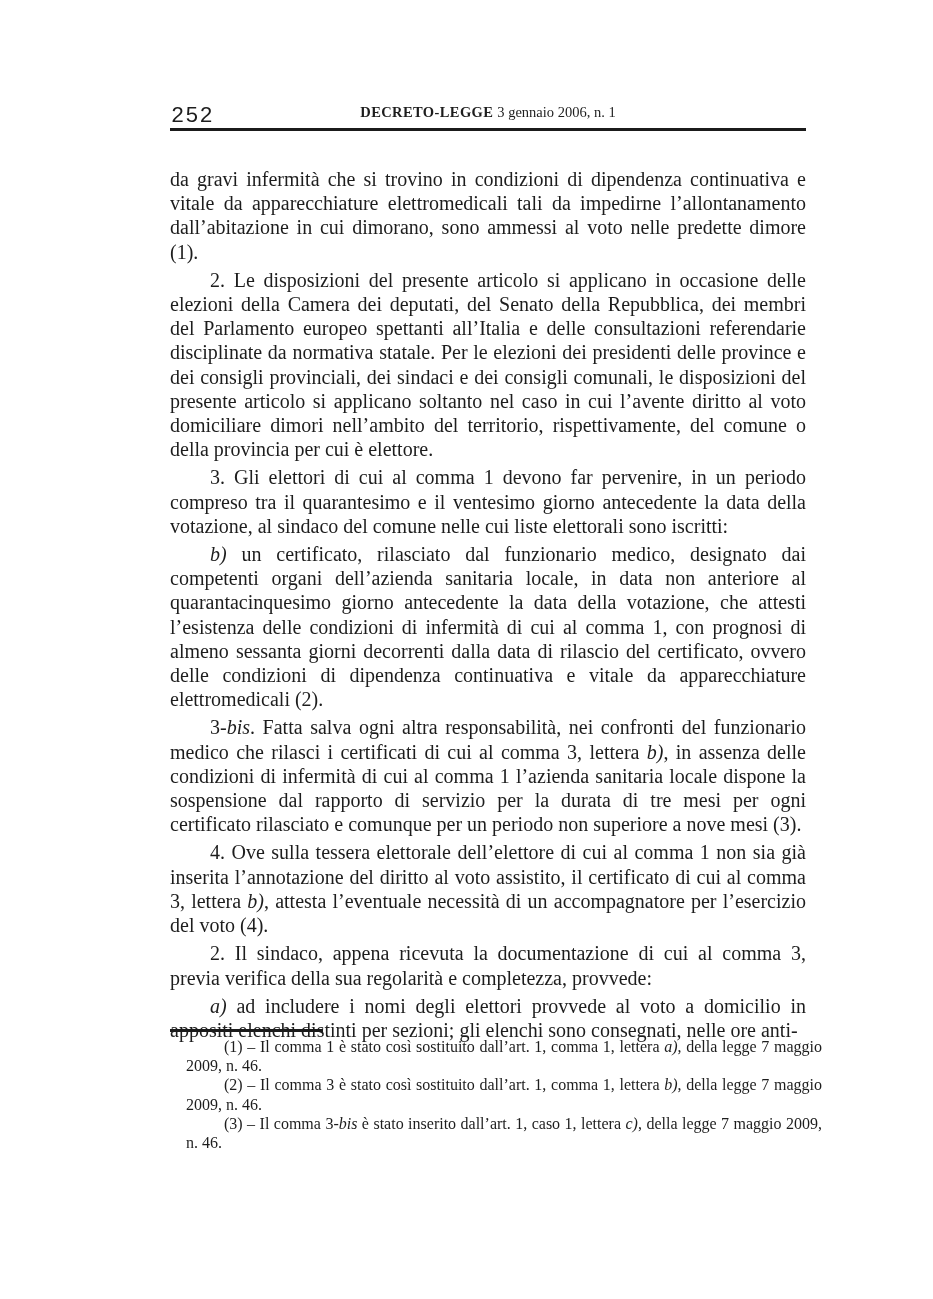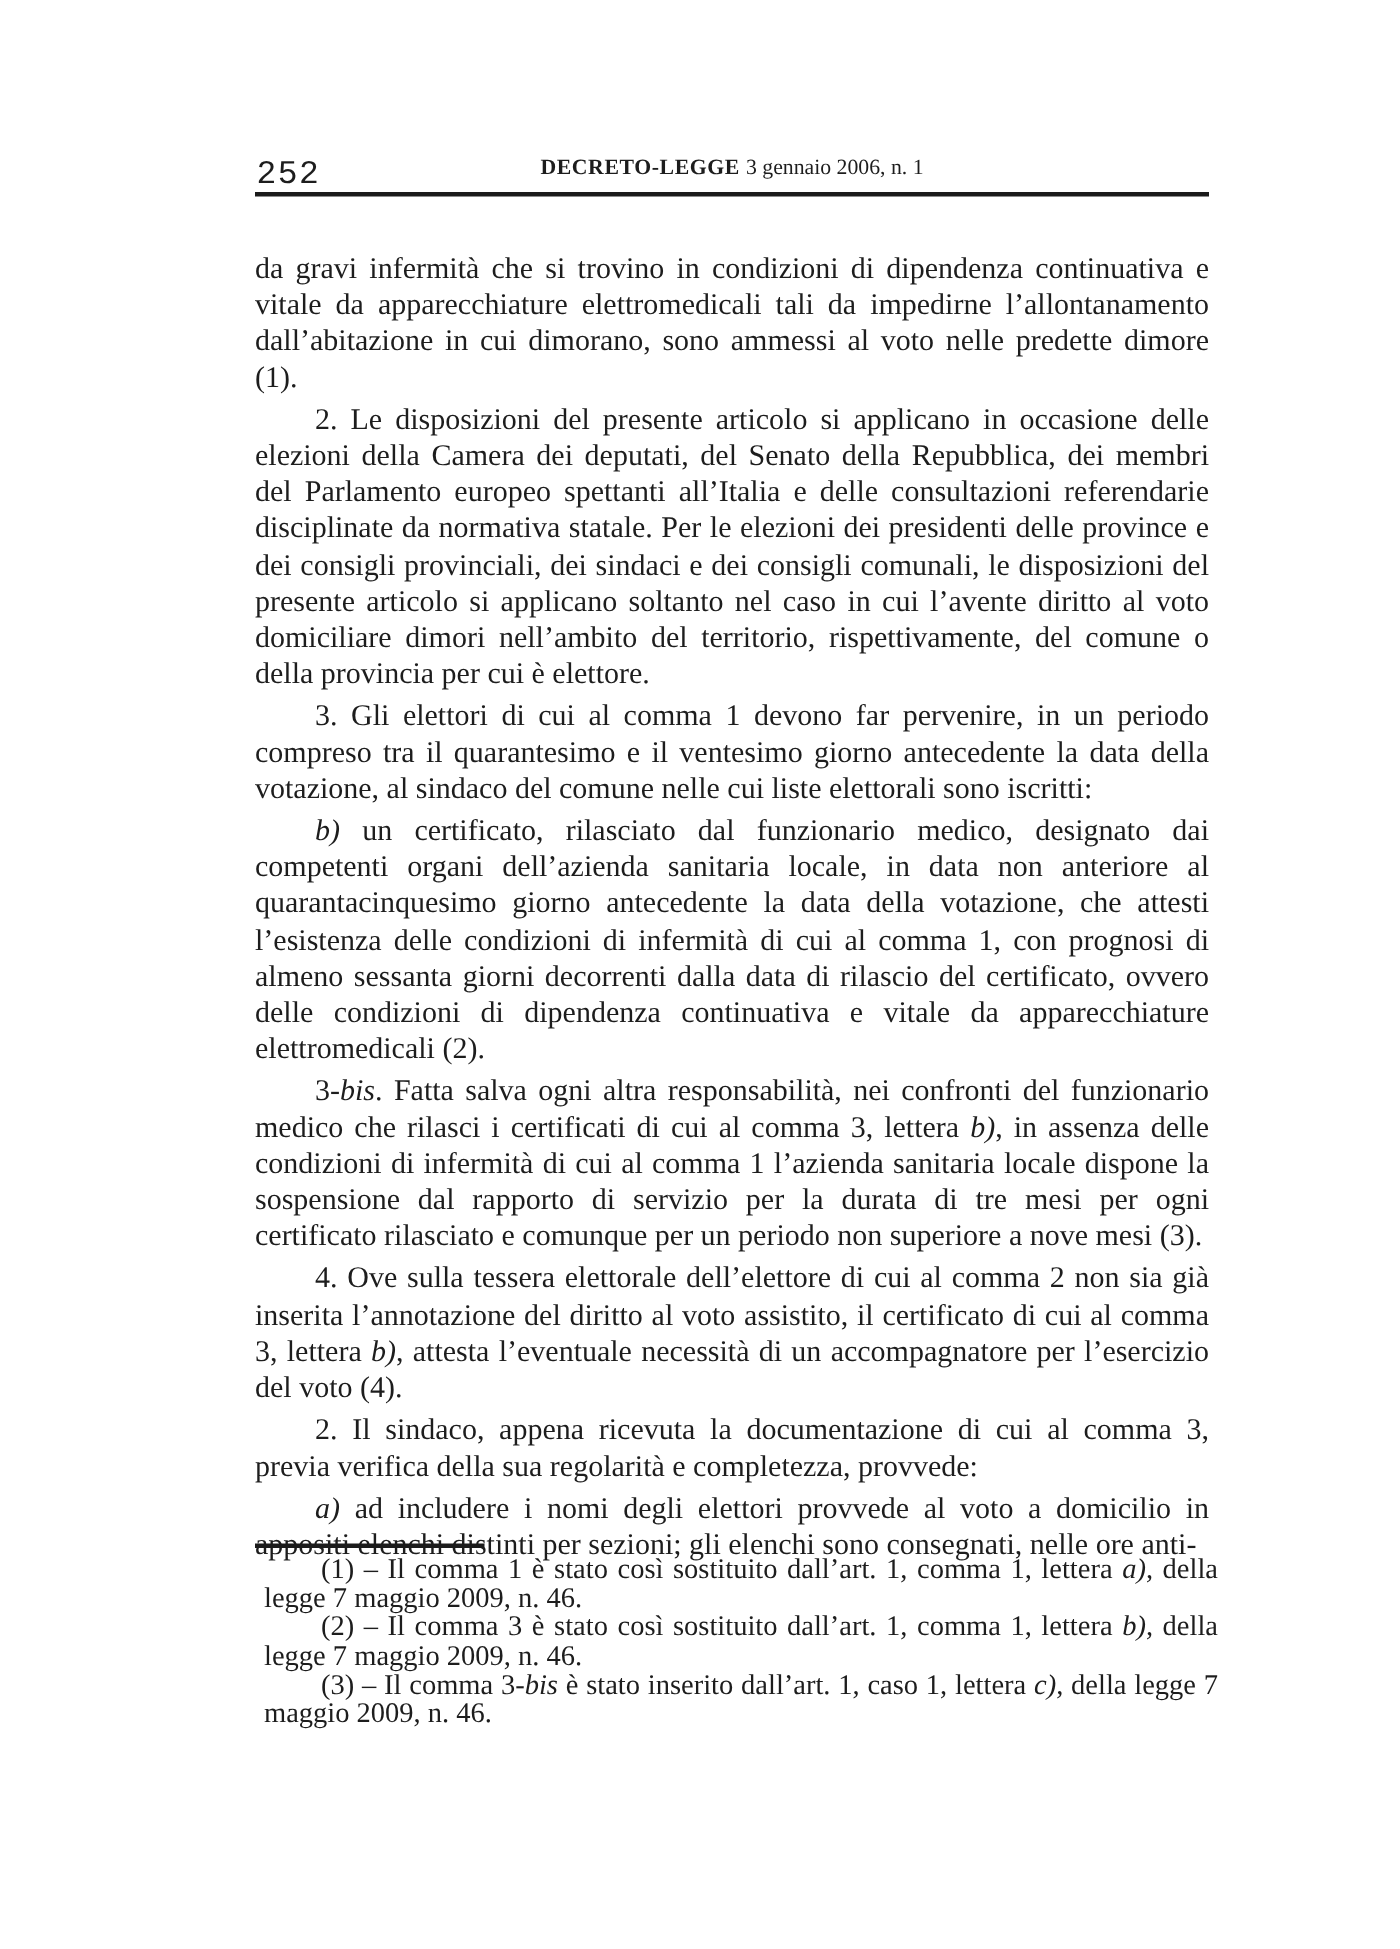--- a/index.html
+++ b/index.html
@@ -30,42 +30,42 @@
   }
   .para { text-indent: 40px; }
   .para.noindent { text-indent: 0; }
   .para + .para { margin-top: 4px; }
   .it { font-style: italic; }
   .fn-rule {
     position: absolute; top: 1029px; left: 170px; width: 153px;
     border-top: 3px solid #1b1b1b;
   }
   .footnotes {
-    position: absolute; top: 1037px; left: 176px; width: 636px;
-    text-align: justify; font-size: 19px; line-height: 19.2px;
+    position: absolute; top: 1037px; left: 186px; width: 636px;
+    text-align: justify; font-size: 16px; line-height: 19.2px;
   }
   .fn { text-indent: 38px; }
 </style>
 </head>
 <body>
 
 <div>
 
   <div class="header">
     <span class="pagenum">252</span>
     <span class="htitle"><span class="hbold">DECRETO-LEGGE</span><span class="hrest">3 gennaio 2006, n. 1</span></span>
   </div>
 
   <div class="body-text">
     <p class="para noindent"><span>da gravi infermità che si trovino in condizioni di dipendenza continuativa e vitale da apparecchiature elettromedicali tali da impedirne l’allontanamento dall’abitazione in cui dimorano, sono ammessi al voto nelle predette dimore (1).</span></p>
     <p class="para"><span>2. Le disposizioni del presente articolo si applicano in occasione delle elezioni della Camera dei deputati, del Senato della Repubblica, dei membri del Parlamento europeo spettanti all’Italia e delle consultazioni referendarie disciplinate da normativa statale. Per le elezioni dei presidenti delle province e dei consigli provinciali, dei sindaci e dei consigli comunali, le disposizioni del presente articolo si applicano soltanto nel caso in cui l’avente diritto al voto domiciliare dimori nell’ambito del territorio, rispettivamente, del comune o della provincia per cui è elettore.</span></p>
     <p class="para"><span>3. Gli elettori di cui al comma 1 devono far pervenire, in un periodo compreso tra il quarantesimo e il ventesimo giorno antecedente la data della votazione, al sindaco del comune nelle cui liste elettorali sono iscritti:</span></p>
     <p class="para"><span class="it">b)</span><span> un certificato, rilasciato dal funzionario medico, designato dai competenti organi dell’azienda sanitaria locale, in data non anteriore al quarantacinquesimo giorno antecedente la data della votazione, che attesti l’esistenza delle condizioni di infermità di cui al comma 1, con prognosi di almeno sessanta giorni decorrenti dalla data di rilascio del certificato, ovvero delle condizioni di dipendenza continuativa e vitale da apparecchiature elettromedicali (2).</span></p>
     <p class="para"><span>3-</span><span class="it">bis</span><span>. Fatta salva ogni altra responsabilità, nei confronti del funzionario medico che rilasci i certificati di cui al comma 3, lettera </span><span class="it">b)</span><span>, in assenza delle condizioni di infermità di cui al comma 1 l’azienda sanitaria locale dispone la sospensione dal rapporto di servizio per la durata di tre mesi per ogni certificato rilasciato e comunque per un periodo non superiore a nove mesi (3).</span></p>
-    <p class="para"><span>4. Ove sulla tessera elettorale dell’elettore di cui al comma 2 non sia già inserita l’annotazione del diritto al voto assistito, il certificato di cui al comma 3, lettera </span><span class="it">b)</span><span>, attesta l’eventuale necessità di un accompagnatore per l’esercizio del voto (4).</span></p>
+    <p class="para"><span>4. Ove sulla tessera elettorale dell’elettore di cui al comma 1 non sia già inserita l’annotazione del diritto al voto assistito, il certificato di cui al comma 3, lettera </span><span class="it">b)</span><span>, attesta l’eventuale necessità di un accompagnatore per l’esercizio del voto (4).</span></p>
     <p class="para"><span>2. Il sindaco, appena ricevuta la documentazione di cui al comma 3, previa verifica della sua regolarità e completezza, provvede:</span></p>
     <p class="para"><span class="it">a)</span><span> ad includere i nomi degli elettori provvede al voto a domicilio in appositi elenchi distinti per sezioni; gli elenchi sono consegnati, nelle ore anti-</span></p>
   </div>
 
   <div class="fn-rule"></div>
 
   <div class="footnotes">
     <p class="fn"><span>(1) – Il comma 1 è stato così sostituito dall’art. 1, comma 1, lettera </span><span class="it">a)</span><span>, della legge 7 maggio 2009, n. 46.</span></p>
     <p class="fn"><span>(2) – Il comma 3 è stato così sostituito dall’art. 1, comma 1, lettera </span><span class="it">b)</span><span>, della legge 7 maggio 2009, n. 46.</span></p>
     <p class="fn"><span>(3) – Il comma 3-</span><span class="it">bis</span><span> è stato inserito dall’art. 1, caso 1, lettera </span><span class="it">c)</span><span>, della legge 7 maggio 2009, n. 46.</span></p>

